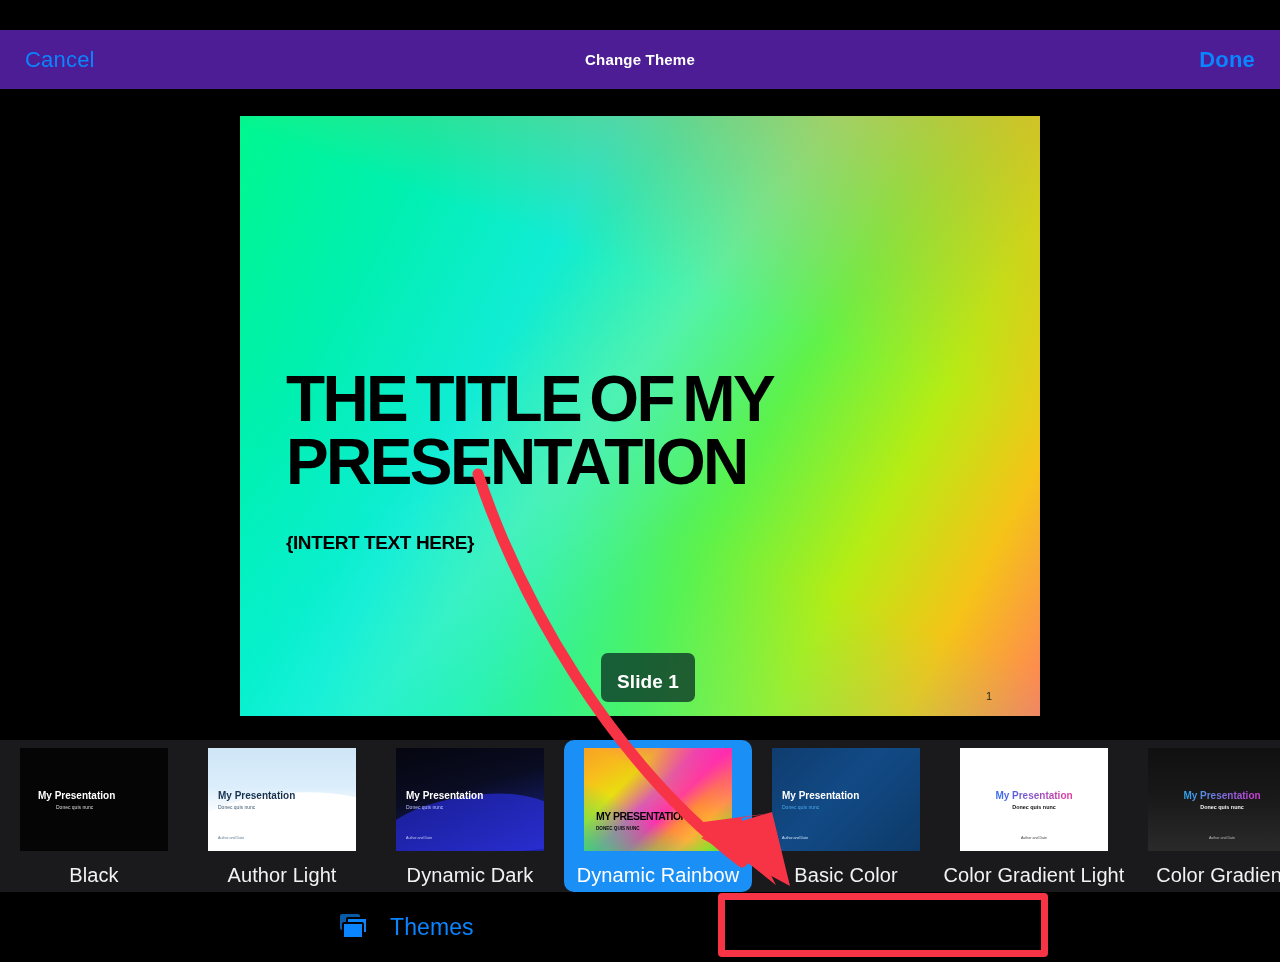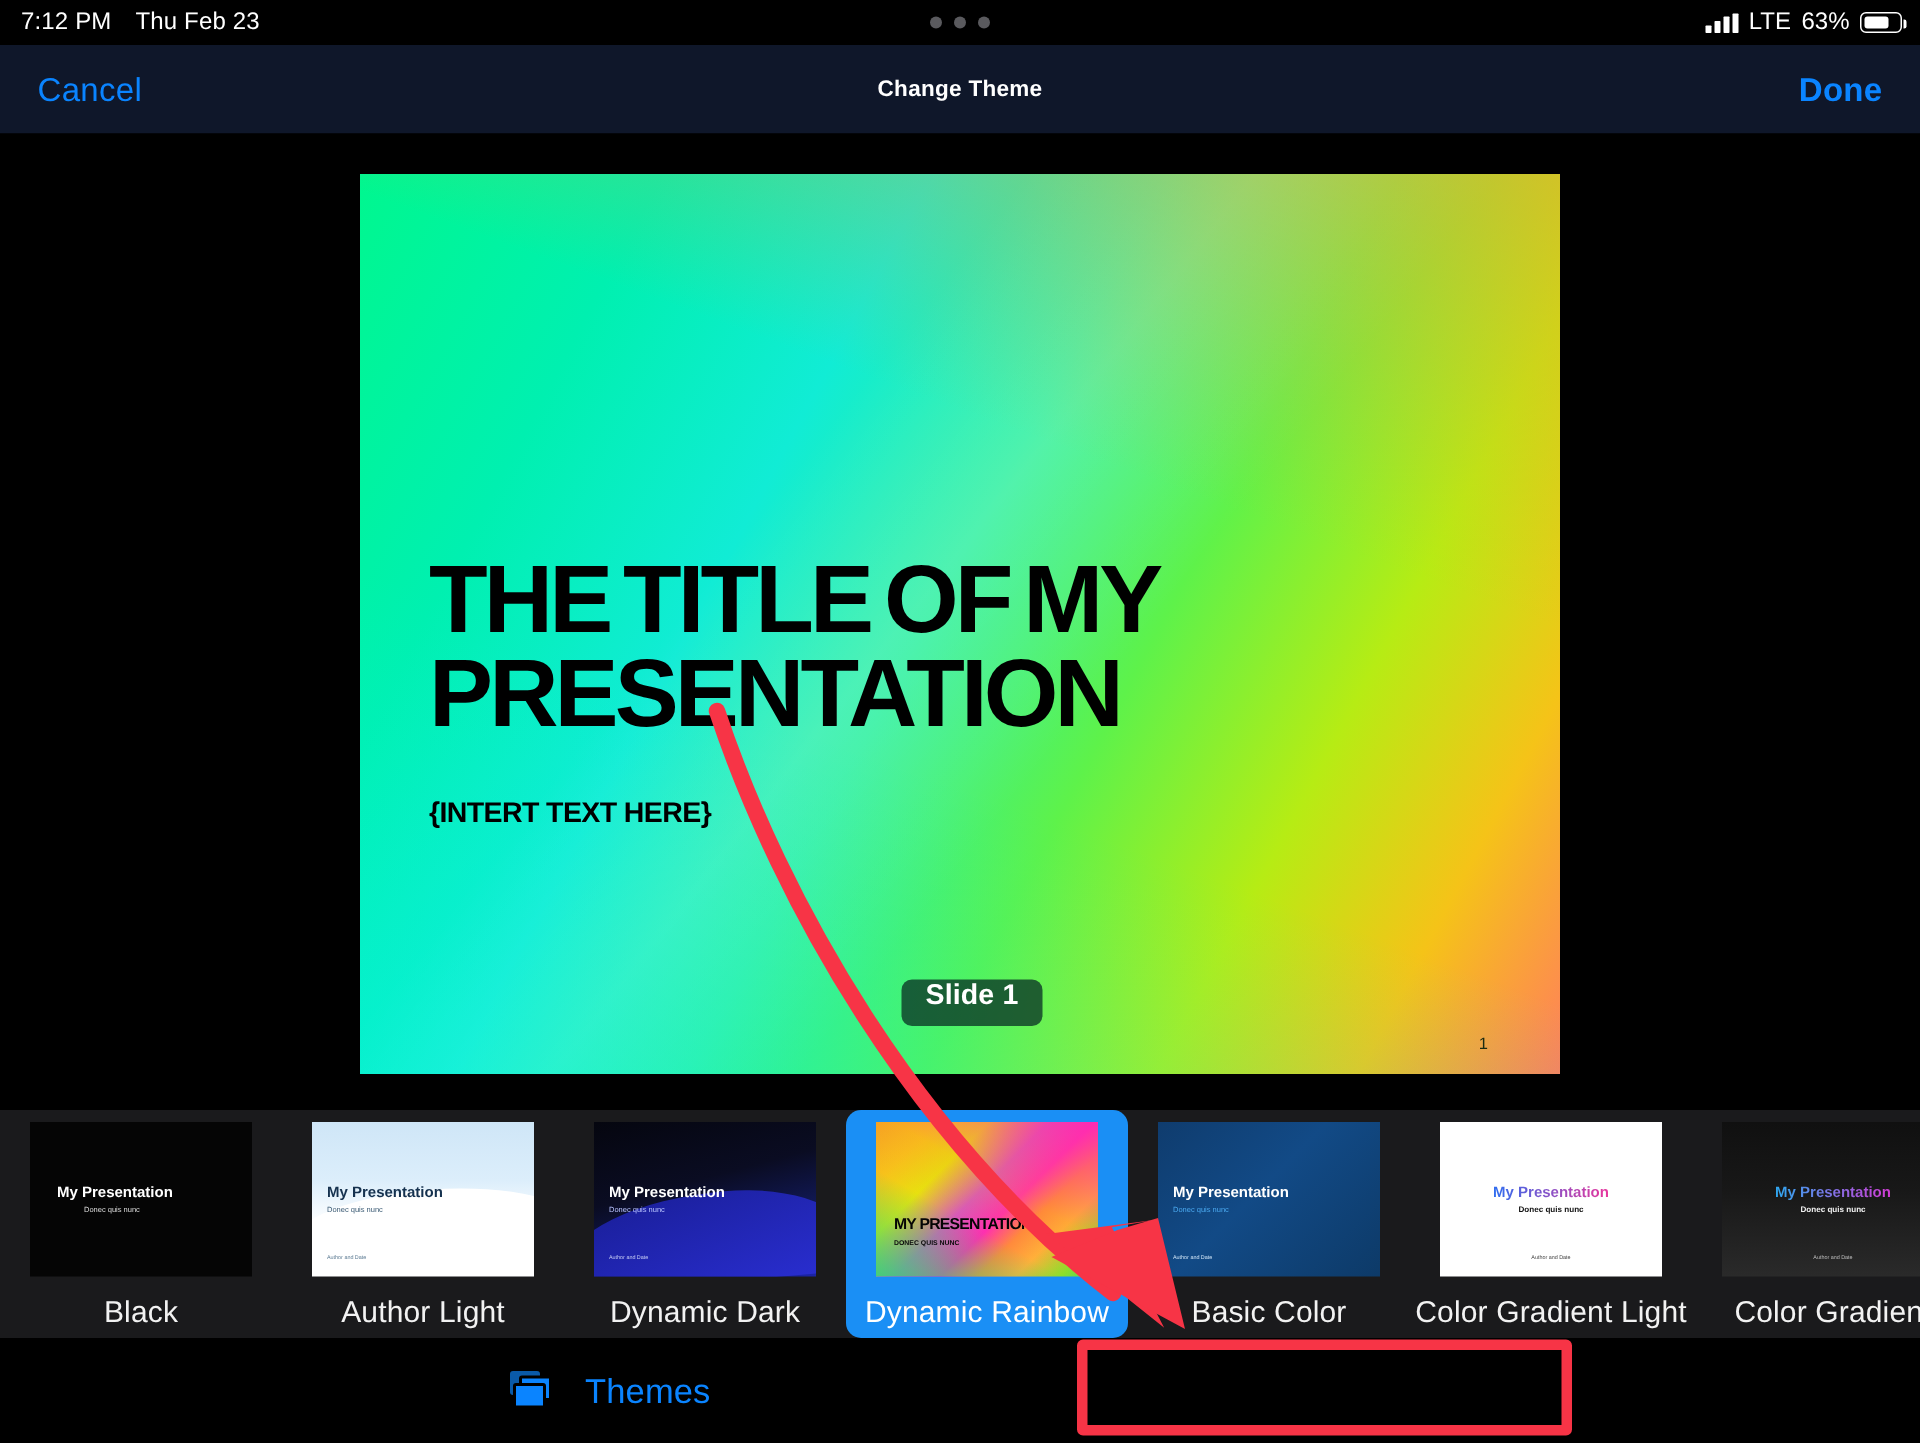--- a/index.html
+++ b/index.html
@@ -29,21 +29,21 @@
   .sb-carrier{ font-size:16px; font-weight:400;}
   .sb-batt-txt{ font-size:16px; font-weight:400;}
   .batt{ position:relative; width:28px; height:14px; border:1.6px solid #fff; border-radius:4px; }
   .batt::after{ content:""; position:absolute; right:-4px; top:4px; width:2.4px; height:6px;
      background:#fff; border-radius:0 1.5px 1.5px 0;}
   .batt span{ position:absolute; left:1.6px; top:1.6px; bottom:1.6px; background:#fff; border-radius:2px;}
 
   
   .navbar{
     position:absolute; left:0; top:30px; width:1280px; height:59px;
-    display:flex; align-items:center; justify-content:center; background:#0f172a;
+    display:flex; align-items:center; justify-content:center; background:#4c1d95;
   }
   .nav-btn{ position:absolute; font-size:22px; color:#0a84ff; background:none; border:0;
     font-family:inherit; cursor:pointer; letter-spacing:.2px;}
   .nav-cancel{ left:25px; }
   .nav-done{ right:25px; font-weight:600;}
   .nav-title{ color:#fff; font-size:15px; font-weight:600; letter-spacing:.2px;}
 
   
   .canvas{
     position:absolute; left:0; top:89px; width:1280px; height:651px; background:#000;
@@ -73,21 +73,21 @@
   }
   .slide-sub{
     position:absolute; left:46px; top:416px;
     font-size:19px; font-weight:800; color:#000; letter-spacing:-.4px;
     text-transform:uppercase; font-family:"Liberation Sans", sans-serif;
   }
   .slide-num{ position:absolute; right:48px; bottom:14px; font-size:11px; color:#1c2b12;}
   .slide-badge{
     position:absolute; left:361px; top:537px;
     background:rgba(12,52,38,.78); color:#fff; font-size:19px; font-weight:600;
-    padding:0 16px 9px; border-radius:7px; letter-spacing:.1px;
+    padding:18px 16px 9px; border-radius:7px; letter-spacing:.1px;
   }
 
   
   .themestrip{
     position:absolute; left:0; top:740px; width:1280px; height:152px;
     background:#1a1a1c; display:flex; align-items:flex-start;
   }
   .theme{
     position:relative; width:188px; height:152px; flex:0 0 188px;
     display:flex; flex-direction:column; align-items:center; cursor:pointer;
@@ -181,44 +181,20 @@
   .anno-box{
     position:absolute; left:718px; top:893px; width:330px; height:64px;
     border:7px solid #f73446; border-radius:4px;
   }
 </style>
 </head>
 <body>
 
 <div id="app">
 
-  <div class="statusbar">
-    <div class="sb-left">
-      <span class="sb-time">7:12 PM</span>
-      <span class="sb-date">Thu Feb 23</span>
-    </div>
-    <div class="sb-dots">
-      <i></i>
-        <i></i>
-        <i></i>
-    </div>
-    <div class="sb-right">
-      <span class="sig">
-          <i></i>
-          <i></i>
-          <i></i>
-          <i></i>
-        </span>
-      <span class="sb-carrier">LTE</span>
-      <span class="sb-batt-txt">63%</span>
-      <span class="batt">
-          <span style="width:16px"></span>
-        </span>
-    </div>
-  </div>
 
   <div class="navbar">
     <button class="nav-btn nav-cancel">Cancel</button>
     <div class="nav-title">Change Theme</div>
     <button class="nav-btn nav-done">Done</button>
   </div>
 
   <div class="canvas">
     <div class="slide">
       <div class="slide-inner">

